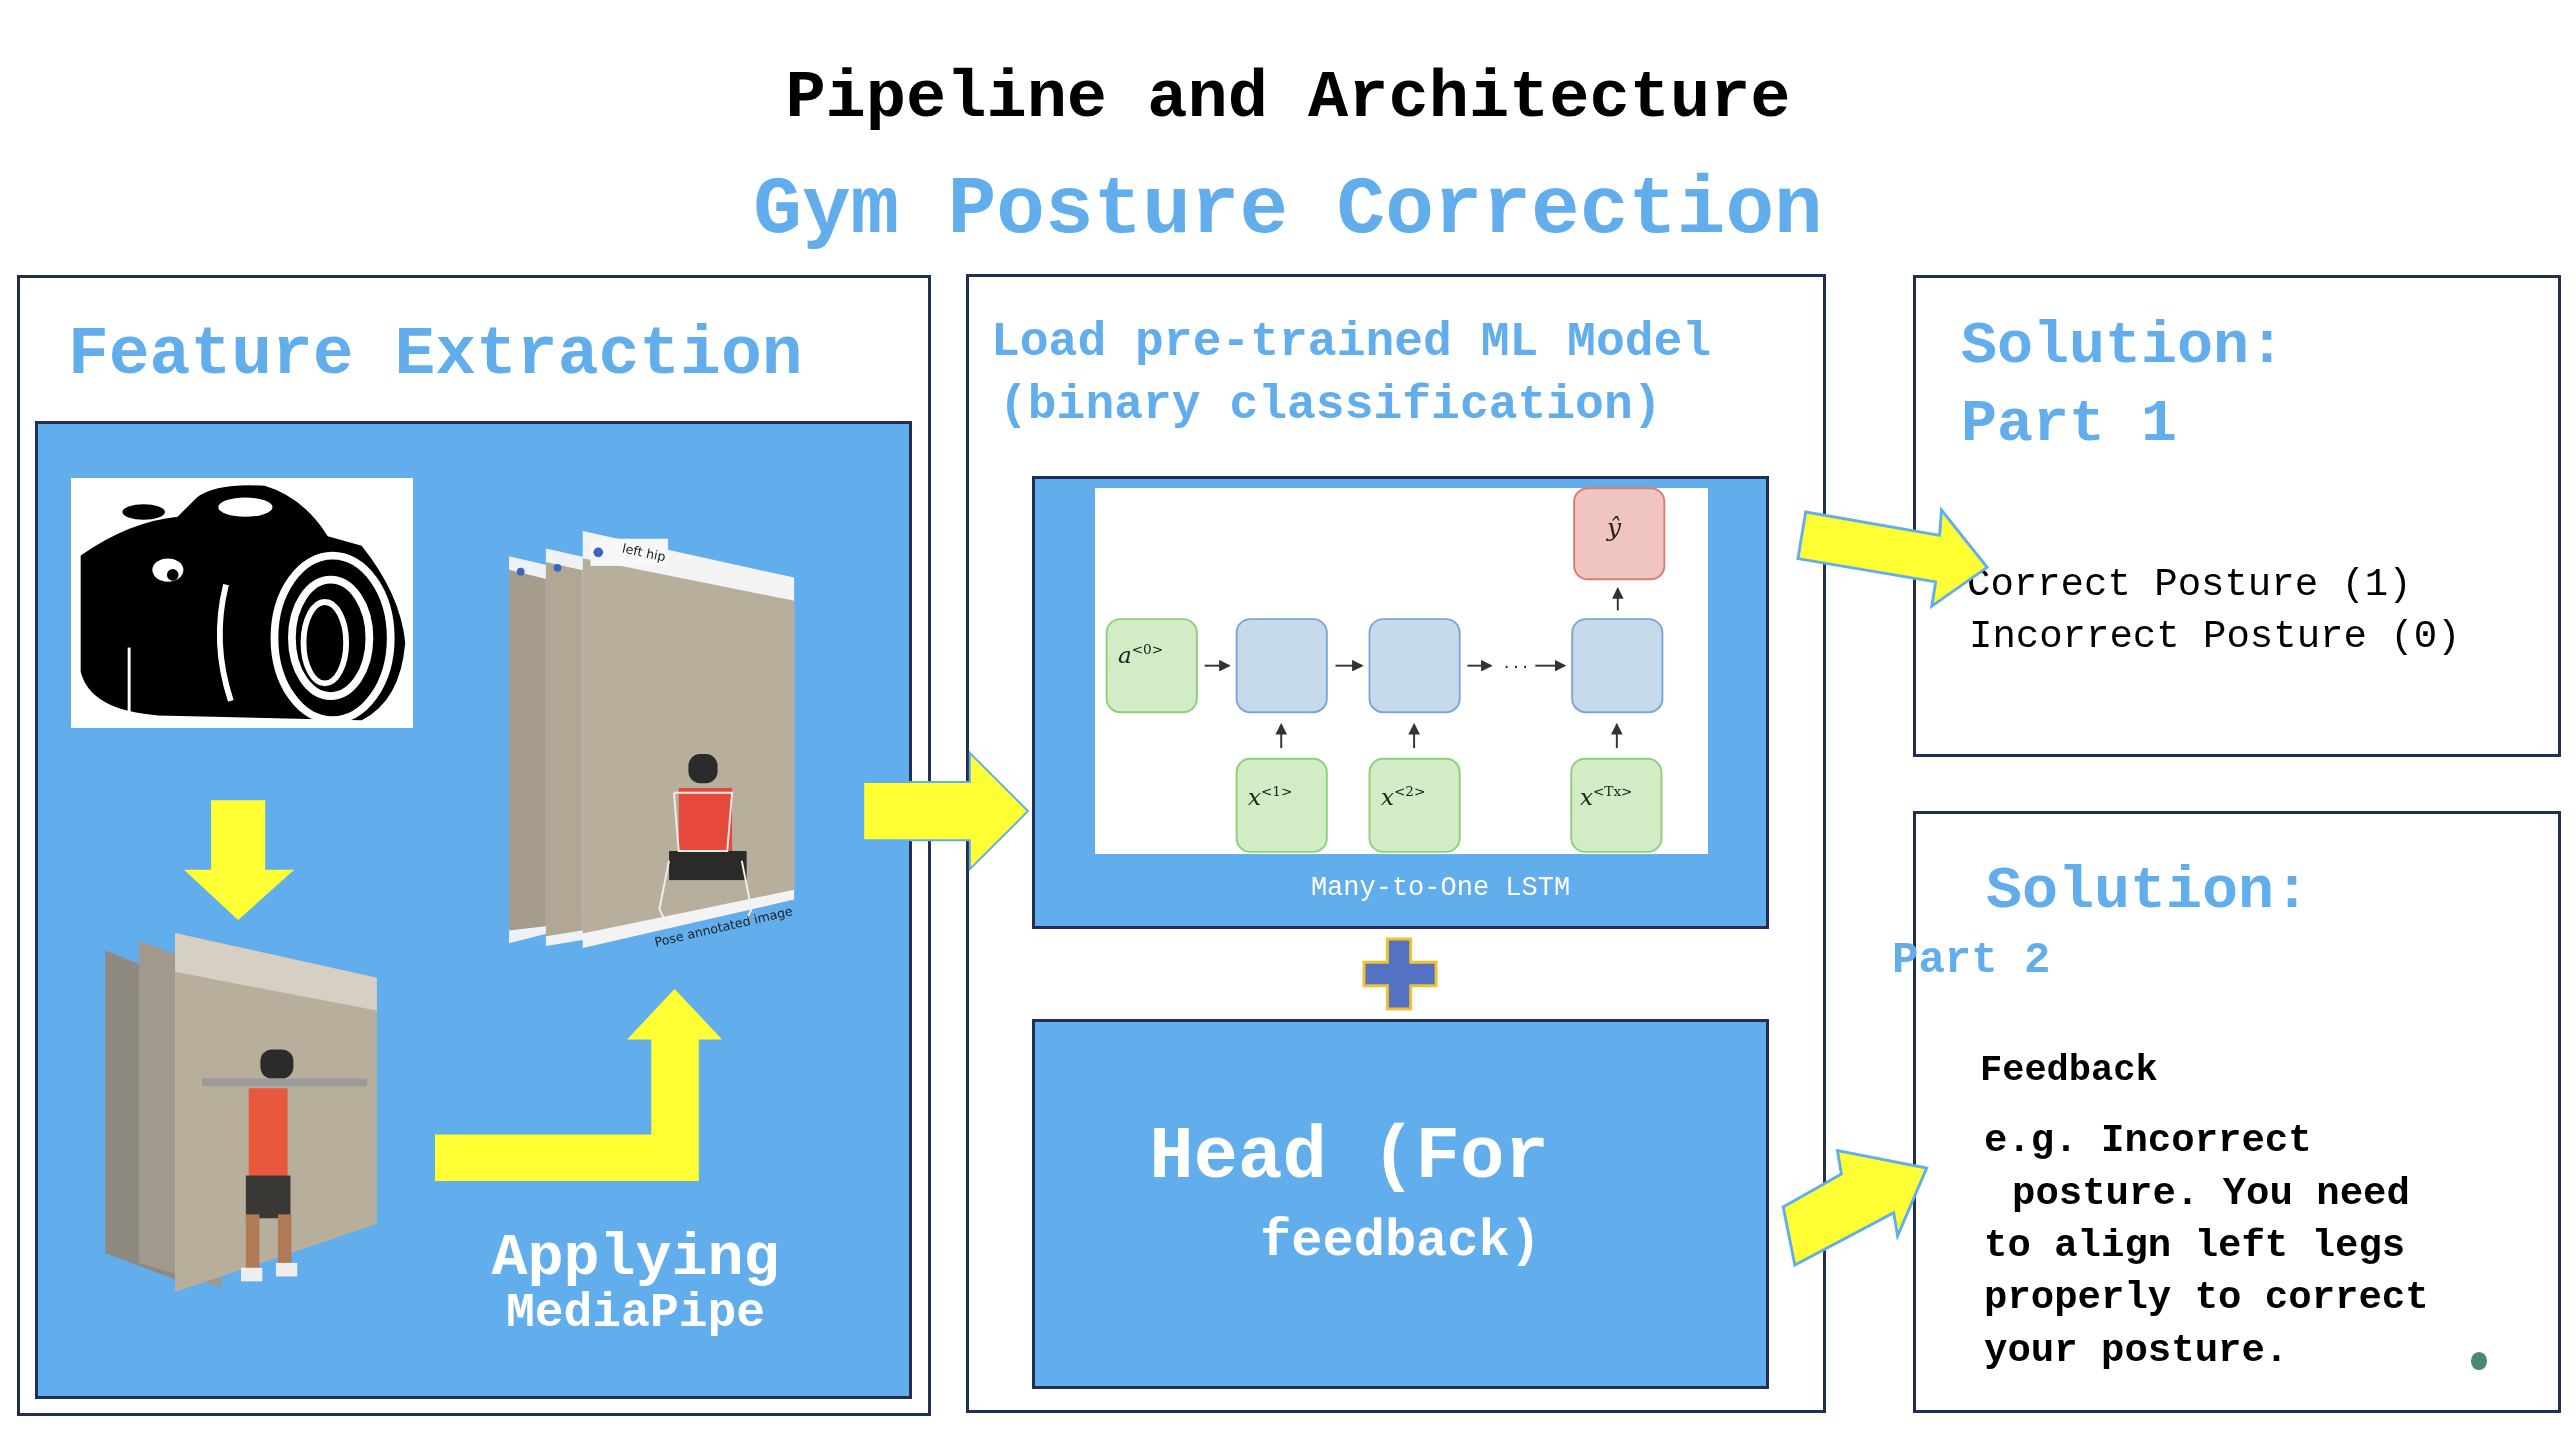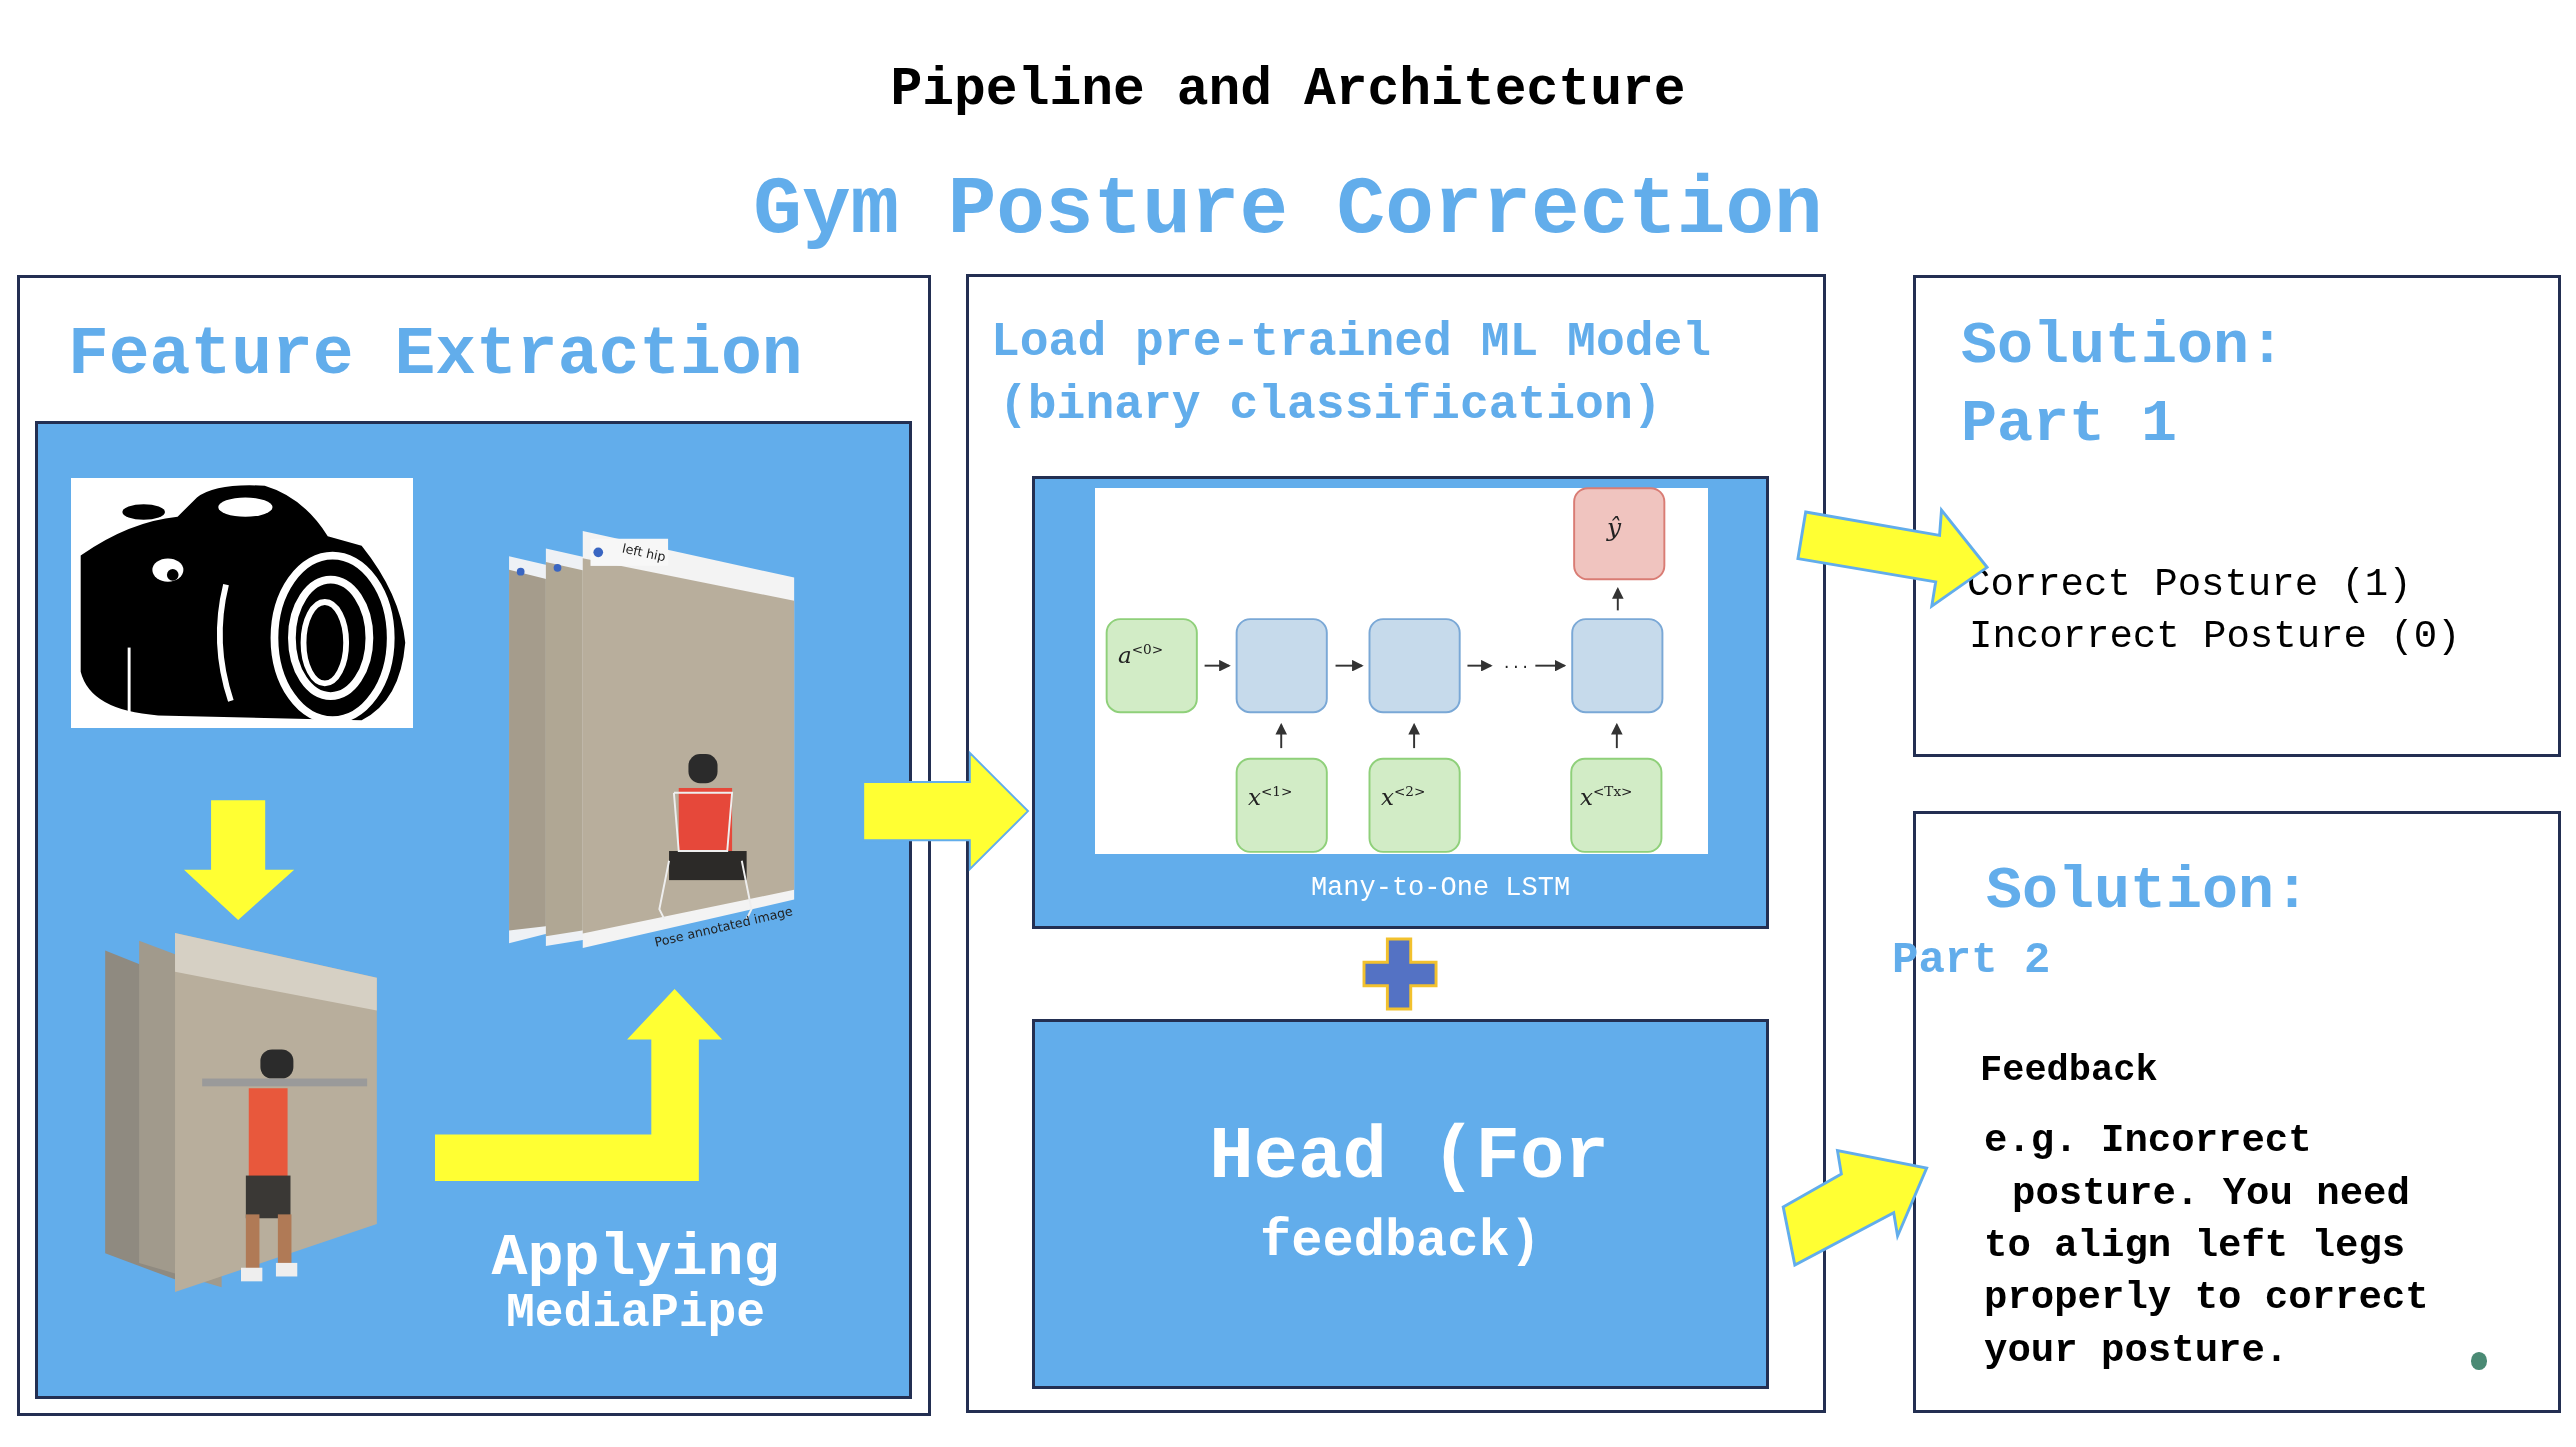--- a/index.html
+++ b/index.html
@@ -2,21 +2,21 @@
 <html><head>
 <meta charset="utf-8">
 <style>
   html, body { margin: 0; padding: 0; background: #ffffff; }
   body { width: 2576px; height: 1447px; position: relative; overflow: hidden;
          font-family: "Liberation Mono", "DejaVu Sans Mono", monospace; }
   .abs { position: absolute; }
   .panel { position: absolute; border: 3.9px solid #232f52; background: #fff; box-sizing: border-box; }
   .blue { position: absolute; background: #62adeb; border: 3.9px solid #232f52; box-sizing: border-box; }
   .title { position: absolute; left: 0; width: 2576px; text-align: center; font-weight: bold; }
-  #main-title { top: 60px; font-size: 53px; color: #000; }
+  #main-title { top: 60px; font-size: 67px; color: #000; }
   #sub-title { top: 165px; font-size: 81px; color: #62adeb; }
   .heading { position: absolute; font-weight: bold; color: #62adeb; white-space: pre; }
   .bodytext { position: absolute; font-weight: bold; color: #000; white-space: pre; }
   .white-text { position: absolute; color: #fff; font-weight: bold; text-align: center; white-space: pre; }
   svg { position: absolute; overflow: visible; }
 </style>
 </head>
 <body>
 
 <div class="title" id="main-title">Pipeline and Architecture</div>
@@ -142,21 +142,21 @@
     <span>x</span><sup style="font-size:13.6px; font-style:normal;">&lt;Tx&gt;</sup>
   </div>
 </div>
 <div class="white-text" style="left:1032px; top:873px; width:817px; font-size:27px; font-weight:normal;">Many-to-One LSTM</div>
 
 <svg style="left:1362px; top:937px;" width="78" height="74" viewBox="0 0 80 76">
   <polygon points="26,2 50,2 50,26 76,26 76,50 50,50 50,74 26,74 26,50 2,50 2,26 26,26" fill="#5472c4" stroke="#f2c12e" stroke-width="3"></polygon>
 </svg>
 
 <div class="blue" style="left:1032px; top:1019px; width:737px; height:370px;"></div>
-<div class="white-text" style="left:1032px; top:1115px; width:754px; font-size:74px;">Head (For</div>
+<div class="white-text" style="left:972px; top:1115px; width:754px; font-size:74px;">Head (For</div>
 <div class="white-text" style="left:1032px; top:1212px; width:737px; font-size:52px;">feedback)</div>
 
 <div class="panel" style="left:1913px; top:275px; width:648px; height:482px;"></div>
 <div class="heading" style="left:1961px; top:312px; font-size:60px;">Solution:</div>
 <div class="heading" style="left:1961px; top:390px; font-size:60px;">Part 1</div>
 <div class="bodytext" style="left:1967px; top:563px; font-size:39px; font-weight:normal;">Correct Posture (1)</div>
 <div class="bodytext" style="left:1969px; top:615px; font-size:39px; font-weight:normal;">Incorrect Posture (0)</div>
 
 <div class="panel" style="left:1913px; top:811px; width:648px; height:602px;"></div>
 <div class="heading" style="left:1986px; top:857px; font-size:60px;">Solution:</div>

